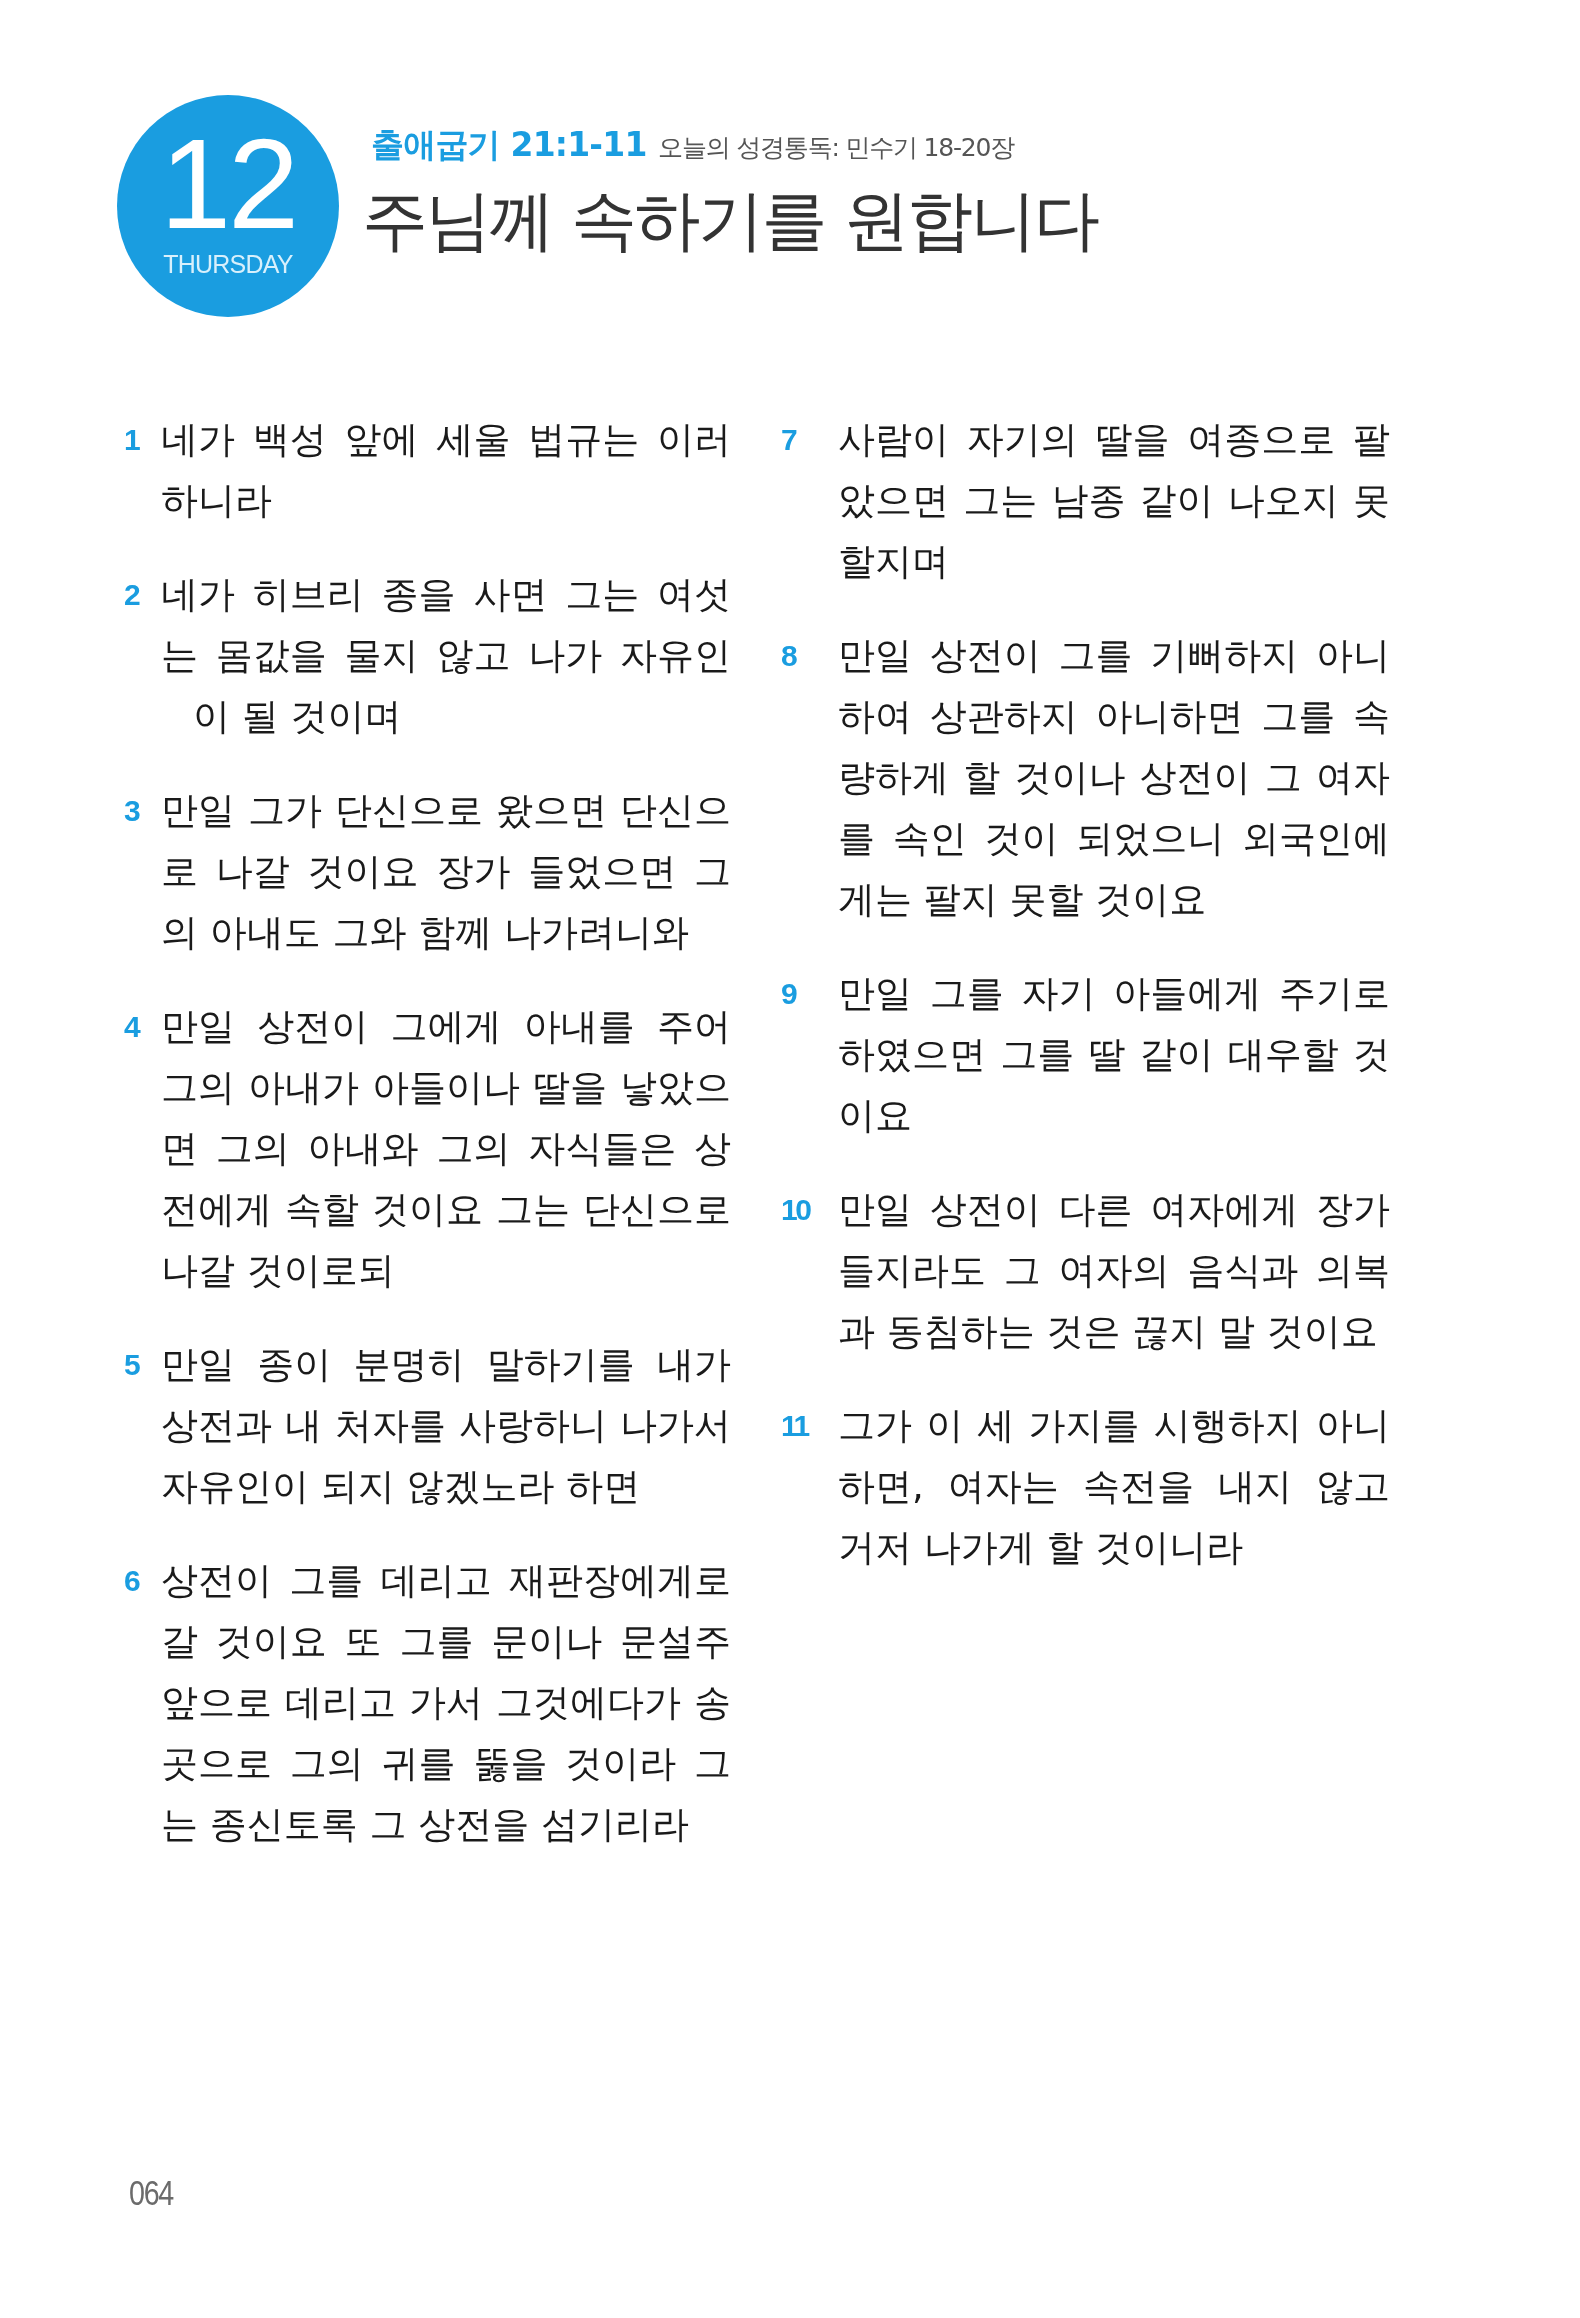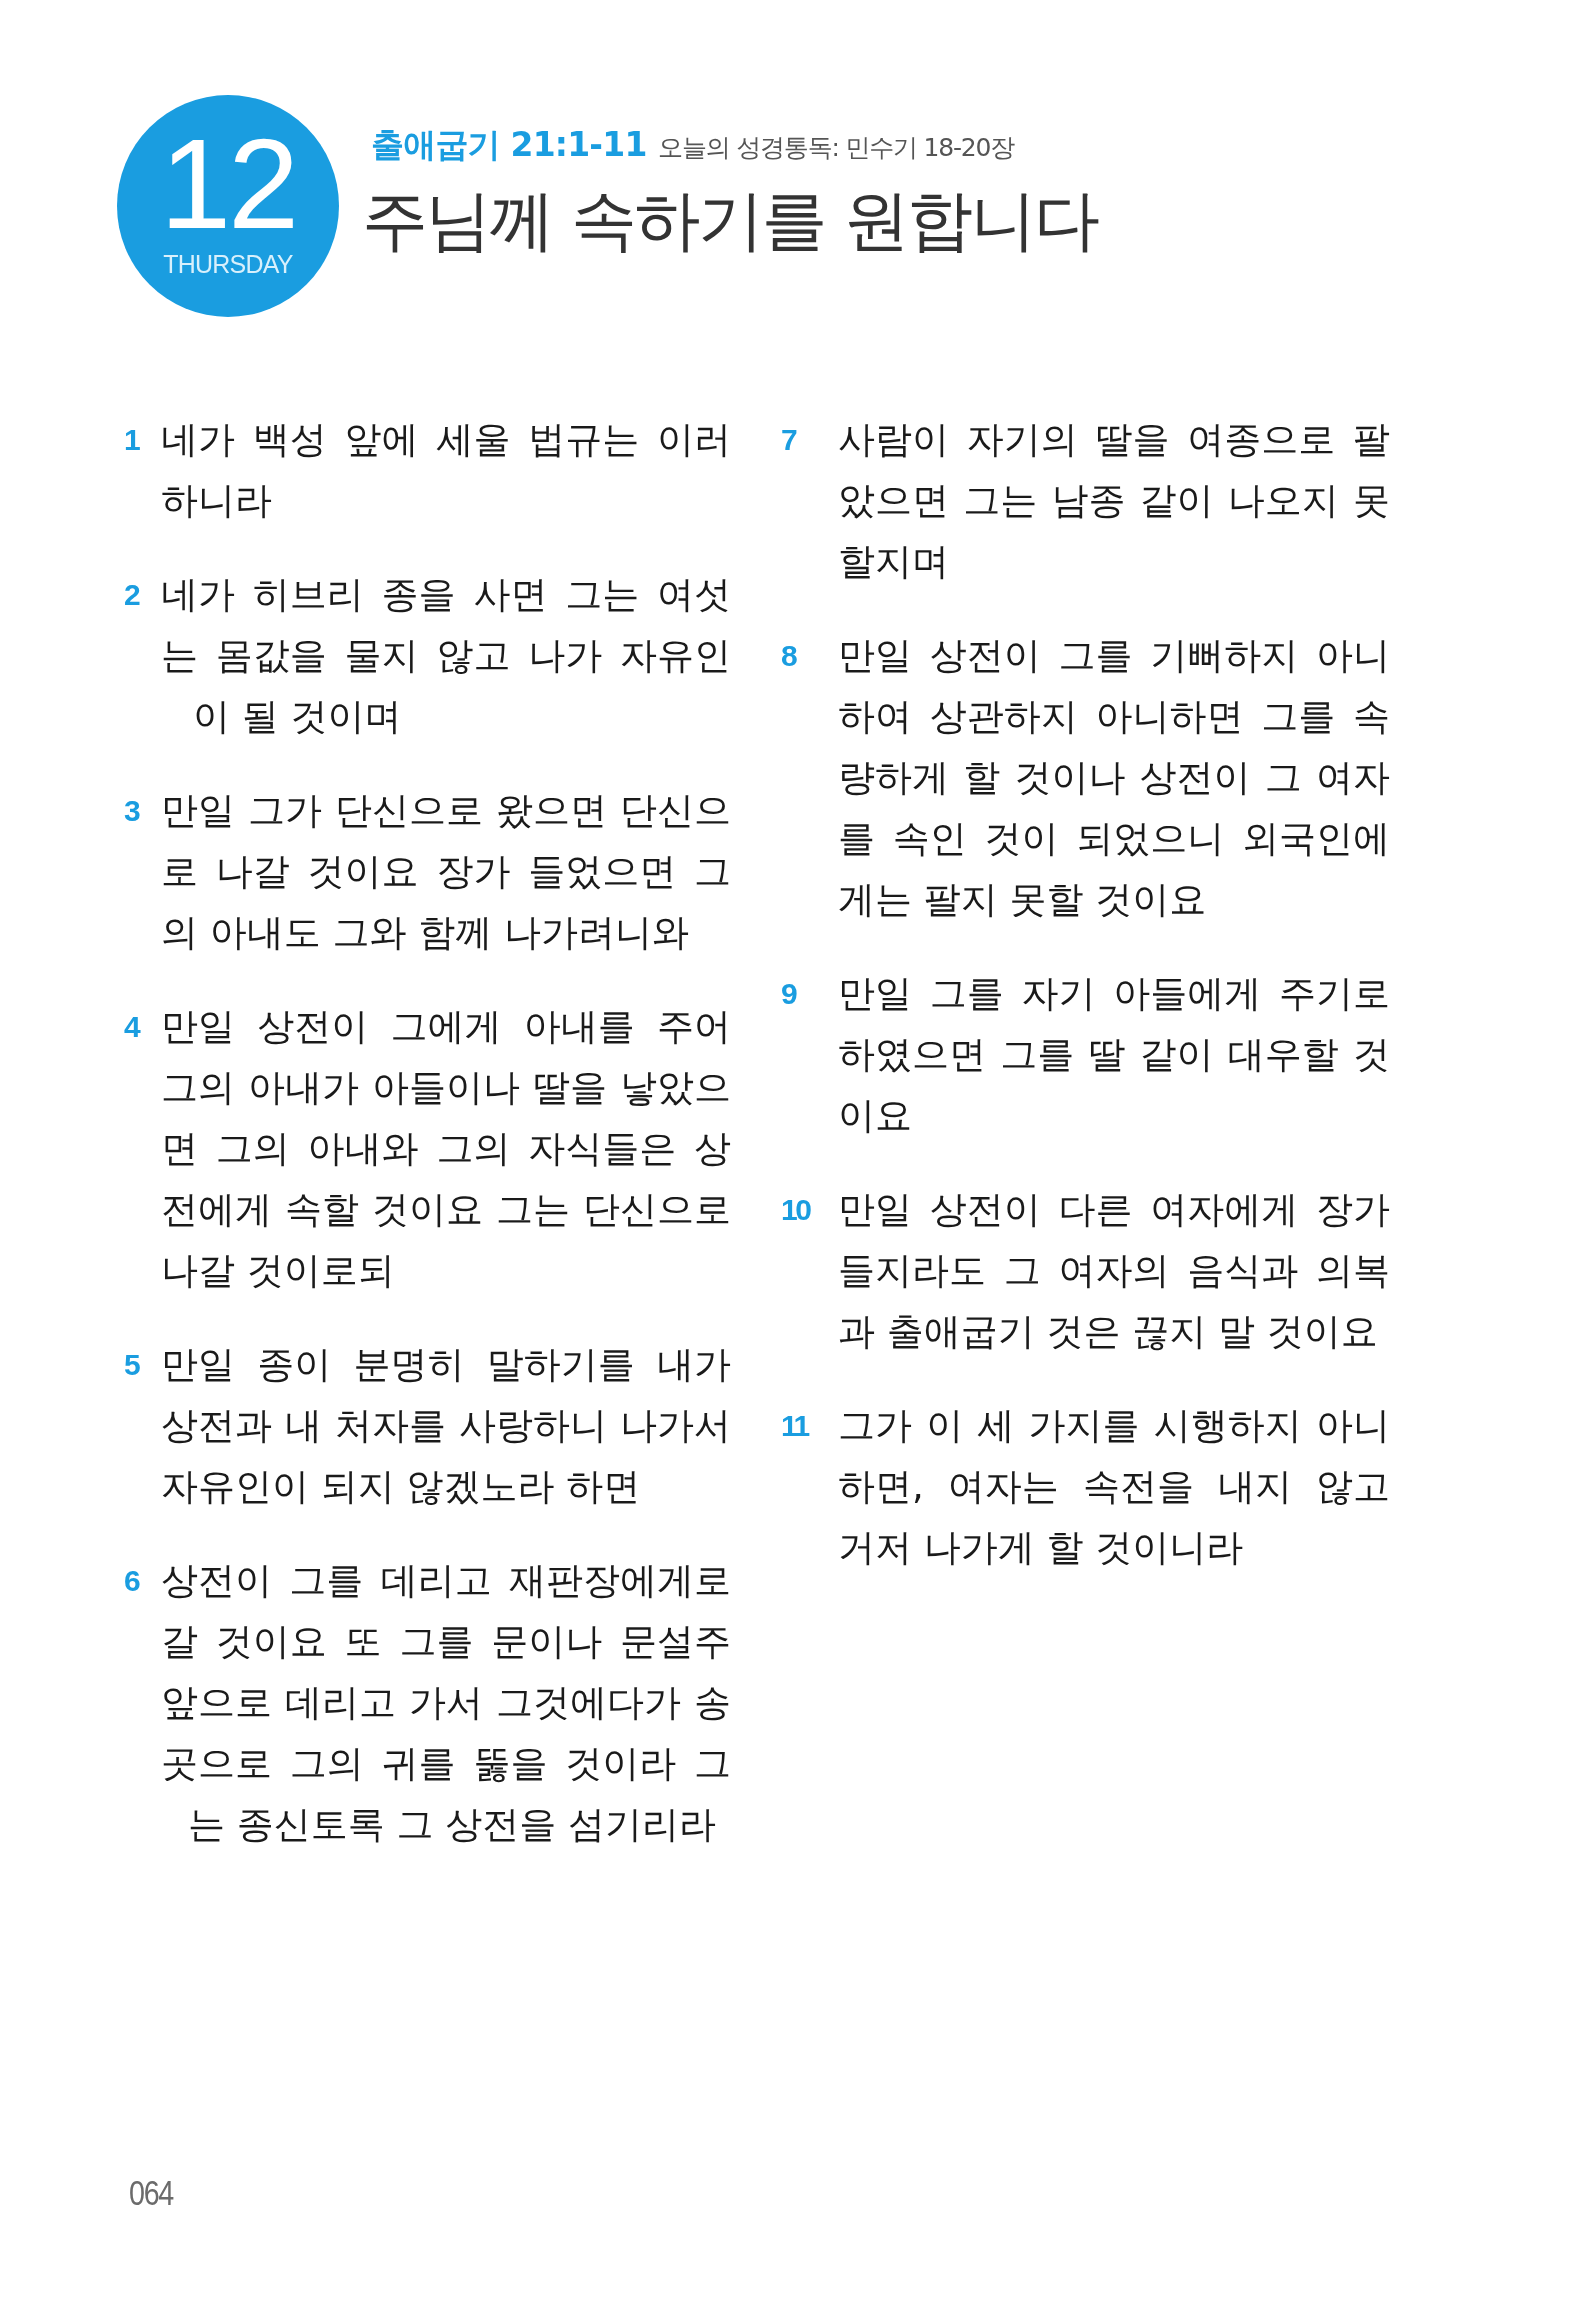--- a/index.html
+++ b/index.html
@@ -115,21 +115,21 @@
         <span class="line last" style="display: block;">자유인이 되지 않겠노라 하면</span>
       </div>
     </div>
     <div class="verse">
       <span class="verse-num">6</span>
       <div class="verse-text">
         <span class="line" style="display: block; word-spacing: 5.2px;">상전이 그를 데리고 재판장에게로</span>
         <span class="line" style="display: block; word-spacing: 5.8px;">갈 것이요 또 그를 문이나 문설주</span>
         <span class="line" style="display: block; word-spacing: 1px;">앞으로 데리고 가서 그것에다가 송</span>
         <span class="line" style="display: block; word-spacing: 5.8px;">곳으로 그의 귀를 뚫을 것이라 그</span>
-        <span class="line last" style="display: block; margin-left: 27px;">는 종신토록 그 상전을 섬기리라</span>
+        <span class="line last" style="display: block;">는 종신토록 그 상전을 섬기리라</span>
       </div>
     </div>
   </div>
 <div class="column col-right">
     <div class="verse">
       <span class="verse-num">7</span>
       <div class="verse-text">
         <span class="line" style="display: block; word-spacing: 6px;">사람이 자기의 딸을 여종으로 팔</span>
         <span class="line" style="display: block; word-spacing: 2.3px;">았으면 그는 남종 같이 나오지 못</span>
         <span class="line last" style="display: block;">할지며</span>
@@ -151,21 +151,21 @@
         <span class="line" style="display: block; word-spacing: 6px;">만일 그를 자기 아들에게 주기로</span>
         <span class="line" style="display: block; word-spacing: 2.3px;">하였으면 그를 딸 같이 대우할 것</span>
         <span class="line last" style="display: block;">이요</span>
       </div>
     </div>
     <div class="verse">
       <span class="verse-num">10</span>
       <div class="verse-text">
         <span class="line" style="display: block; word-spacing: 6px;">만일 상전이 다른 여자에게 장가</span>
         <span class="line" style="display: block; word-spacing: 6px;">들지라도 그 여자의 음식과 의복</span>
-        <span class="line last" style="display: block;">과 출애굽기 것은 끊지 말 것이요</span>
+        <span class="line last" style="display: block;">과 동침하는 것은 끊지 말 것이요</span>
       </div>
     </div>
     <div class="verse">
       <span class="verse-num">11</span>
       <div class="verse-text">
         <span class="line" style="display: block; word-spacing: 2.3px;">그가 이 세 가지를 시행하지 아니</span>
         <span class="line" style="display: block; word-spacing: 12px;">하면, 여자는 속전을 내지 않고</span>
         <span class="line last" style="display: block;">거저 나가게 할 것이니라</span>
       </div>
     </div>

